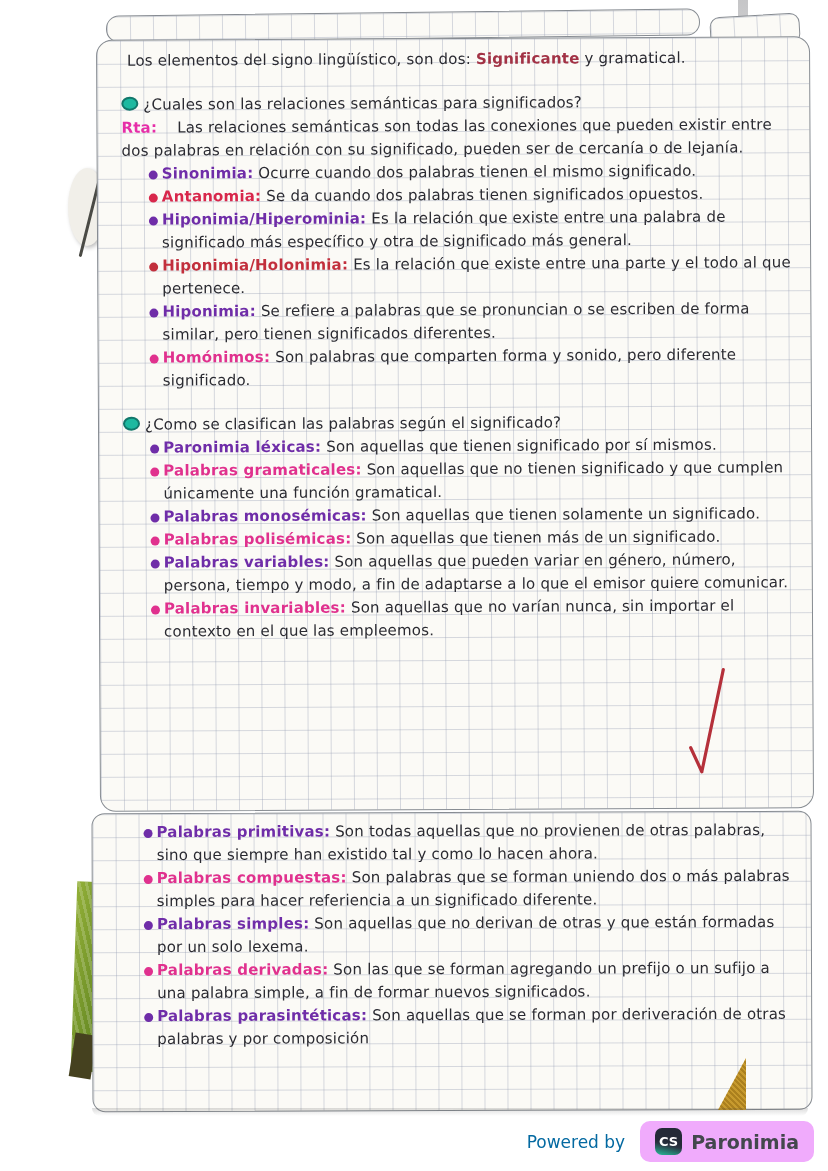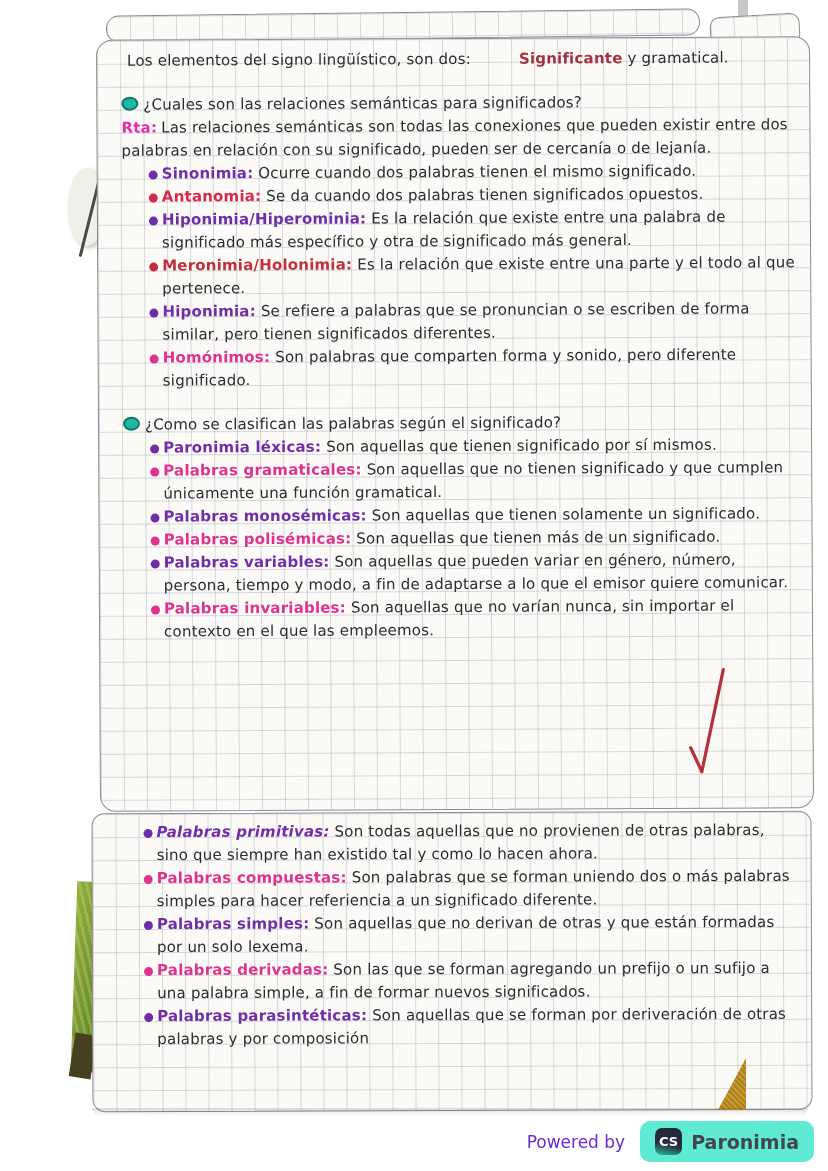--- a/index.html
+++ b/index.html
@@ -50,34 +50,34 @@
   .notes{padding:9px 14px 0 24px;font-size:15px;line-height:23px;color:#2a2a31;
          letter-spacing:.2px;}
   .page2 .notes{padding-top:7px;}
   p{margin:0;}
   .gap{height:21px;}
   .intro{padding-left:6px;}
   .hl{font-weight:bold;}
   .question{padding-left:0;}
   .q-dot{display:inline-block;width:13px;height:10px;border-radius:50%;
          border:2px solid #12776b;margin-right:5px;vertical-align:-1px;}
-  .rta-label{font-weight:bold;margin-right:4px;}
+  .rta-label{font-weight:bold;margin-right:20px;}
   .answer{padding-left:0;}
   .items .item{padding-left:40px;text-indent:-13px;}
   .dot{display:inline-block;width:9px;height:9px;border-radius:50%;
        margin-right:4px;vertical-align:-1px;}
   .term{font-weight:bold;margin-right:5px;}
 
   
   .check{position:absolute;left:585px;top:628px;}
 
   
   .footer{position:absolute;top:1121px;right:14px;display:flex;align-items:center;gap:15px;}
-  .powered{color:#6d28d9;font-size:17px;}
-  .cs-badge{display:flex;align-items:center;gap:9px;background:#5eead4;
+  .powered{color:#0369a1;font-size:17px;}
+  .cs-badge{display:flex;align-items:center;gap:9px;background:#f0abfc;
             border-radius:10px;padding:7px 15px;}
   .cs-logo{width:27px;height:27px;border-radius:7px;color:#fff;font-size:13px;
            font-weight:bold;display:flex;align-items:center;justify-content:center;
            background:linear-gradient(193deg,#242a37 52%,#2b3442 62%,#26c09c 100%);}
   .cs-name{color:#43474d;font-size:19px;font-weight:600;}
 </style>
 </head>
 <body>
 
 <div class="photo-edge edge-blob"></div>
@@ -86,38 +86,38 @@
 <div class="photo-edge dark-corner"></div>
 <div class="photo-edge right-smudge"></div>
 
 <div class="paper strip-a"></div>
 <div class="paper strip-b"></div>
 
 <div class="paper page1">
   <div class="notes">
 
     <p class="intro"><span>Los elementos del signo lingüístico, son dos:</span>
-      <span class="hl" style="color: rgb(162, 50, 69); margin-left: 43px;">Significante</span>
+      <span class="hl" style="color: rgb(162, 50, 69);">Significante</span>
       <span>y gramatical.</span></p>
 
     <div class="gap"></div>
 
     <p class="question"><span class="q-dot" style="background-color: rgb(29, 185, 160);"></span><span>¿Cuales son las relaciones semánticas para significados?</span></p>
 
     <p class="answer"><span class="rta-label" style="color: rgb(230, 46, 168);">Rta:</span><span>Las relaciones semánticas son todas las conexiones que pueden existir entre dos palabras en relación con su significado, pueden ser de cercanía o de lejanía.</span></p>
 
     <div class="items">
 
         <p class="item"><span class="dot" style="background-color: rgb(111, 45, 168);"></span><span class="term" style="color: rgb(111, 45, 168);">Sinonimia:</span><span class="def">Ocurre cuando dos palabras tienen el mismo significado.</span></p>
 
         <p class="item"><span class="dot" style="background-color: rgb(216, 39, 75);"></span><span class="term" style="color: rgb(216, 39, 75);">Antanomia:</span><span class="def">Se da cuando dos palabras tienen significados opuestos.</span></p>
 
         <p class="item"><span class="dot" style="background-color: rgb(111, 45, 168);"></span><span class="term" style="color: rgb(111, 45, 168);">Hiponimia/Hiperominia:</span><span class="def">Es la relación que existe entre una palabra de significado más específico y otra de significado más general.</span></p>
 
-        <p class="item"><span class="dot" style="background-color: rgb(194, 47, 60);"></span><span class="term" style="color: rgb(194, 47, 60);">Meronimia/Holonimia:</span><span class="def">Es la relación que existe entre una parte y el todo al que pertenece.</span></p>
+        <p class="item"><span class="dot" style="background-color: rgb(194, 47, 60);"></span><span class="term" style="color: rgb(194, 47, 60);">Hiponimia/Holonimia:</span><span class="def">Es la relación que existe entre una parte y el todo al que pertenece.</span></p>
 
         <p class="item"><span class="dot" style="background-color: rgb(111, 45, 168);"></span><span class="term" style="color: rgb(111, 45, 168);">Hiponimia:</span><span class="def">Se refiere a palabras que se pronuncian o se escriben de forma similar, pero tienen significados diferentes.</span></p>
 
         <p class="item"><span class="dot" style="background-color: rgb(224, 49, 142);"></span><span class="term" style="color: rgb(224, 49, 142);">Homónimos:</span><span class="def">Son palabras que comparten forma y sonido, pero diferente significado.</span></p>
       </div>
 
     <div class="gap"></div>
 
     <p class="question"><span class="q-dot" style="background-color: rgb(29, 185, 160);"></span><span>¿Como se clasifican las palabras según el significado?</span></p>
 
@@ -139,21 +139,21 @@
 
   <svg class="check" width="44" height="118" viewBox="0 0 44 118">
     <path d="M38 4 L16 106 M16 106 L5 82" fill="none" stroke="#b5303a" stroke-width="3.2" stroke-linecap="round"></path>
   </svg>
 </div>
 
 <div class="paper page2">
   <div class="notes">
     <div class="items">
 
-        <p class="item"><span class="dot" style="background-color: rgb(111, 45, 168);"></span><span class="term" style="color: rgb(111, 45, 168); font-style: italic;">Palabras primitivas:</span><span class="def">Son todas aquellas que no provienen de otras palabras, sino que siempre han existido tal y como lo hacen ahora.</span></p>
+        <p class="item"><span class="dot" style="background-color: rgb(111, 45, 168);"></span><span class="term" style="color: rgb(111, 45, 168);">Palabras primitivas:</span><span class="def">Son todas aquellas que no provienen de otras palabras, sino que siempre han existido tal y como lo hacen ahora.</span></p>
 
         <p class="item"><span class="dot" style="background-color: rgb(224, 49, 142);"></span><span class="term" style="color: rgb(224, 49, 142);">Palabras compuestas:</span><span class="def">Son palabras que se forman uniendo dos o más palabras simples para hacer referiencia a un significado diferente.</span></p>
 
         <p class="item"><span class="dot" style="background-color: rgb(111, 45, 168);"></span><span class="term" style="color: rgb(111, 45, 168);">Palabras simples:</span><span class="def">Son aquellas que no derivan de otras y que están formadas por un solo lexema.</span></p>
 
         <p class="item"><span class="dot" style="background-color: rgb(224, 49, 142);"></span><span class="term" style="color: rgb(224, 49, 142);">Palabras derivadas:</span><span class="def">Son las que se forman agregando un prefijo o un sufijo a una palabra simple, a fin de formar nuevos significados.</span></p>
 
         <p class="item"><span class="dot" style="background-color: rgb(111, 45, 168);"></span><span class="term" style="color: rgb(111, 45, 168);">Palabras parasintéticas:</span><span class="def">Son aquellas que se forman por deriveración de otras palabras y por composición</span></p>
       </div>
   </div>

